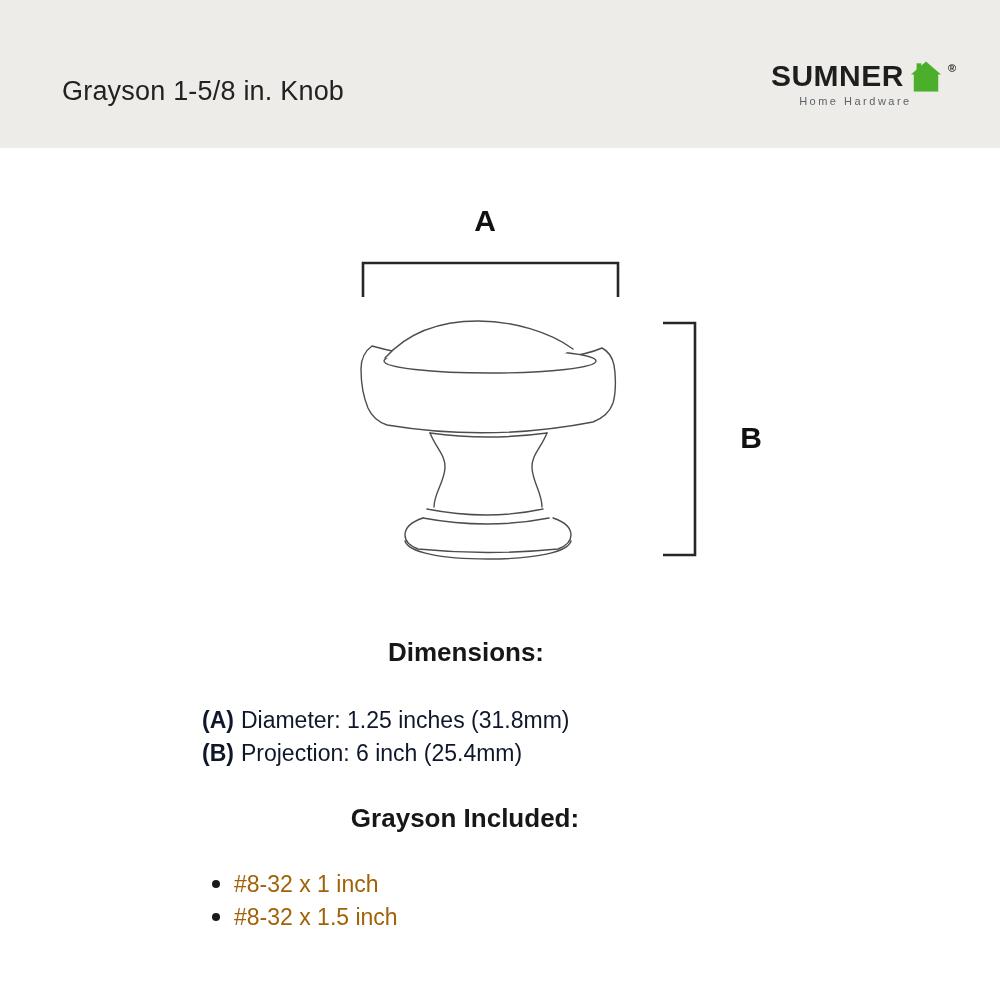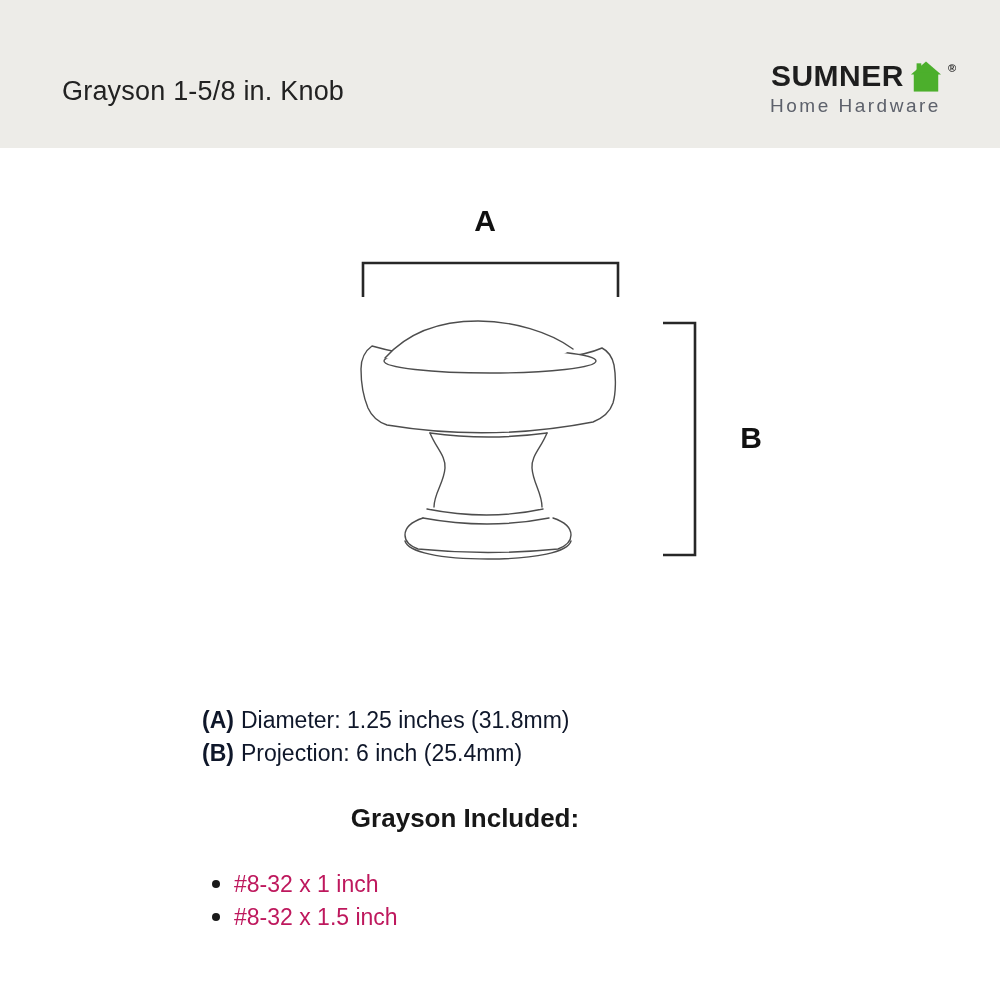--- a/index.html
+++ b/index.html
@@ -51,21 +51,21 @@
   .house { display: inline-flex; margin: 0 2px; }
   .reg {
     font-size: 11px;
     font-weight: 700;
     color: #1e1e1e;
     align-self: flex-start;
     margin-top: 4px;
   }
   .tagline {
     margin-top: 1px;
-    font-size: 19px;
+    font-size: 11px;
     font-weight: 500;
     color: #5d616b;
     letter-spacing: 2.5px;
     white-space: nowrap;
   }
 
   
   .diagram {
     position: absolute;
     left: 330px; top: 190px;
@@ -107,21 +107,21 @@
   .dim-line-b { top: 737px; }
 
   .bullet-row {
     position: absolute;
     left: 212px;
     display: flex;
     align-items: center;
     gap: 14px;
     height: 32px;
     font-size: 23px;
-    color: #be185d;
+    color: #a16207;
     white-space: nowrap;
   }
   .bullet-row-1 { top: 868px; }
   .bullet-row-2 { top: 901px; }
   .dot {
     width: 8px; height: 8px;
     border-radius: 50%;
     background: #1b1b1b;
     flex: 0 0 auto;
   }
@@ -192,20 +192,21 @@
       <path class="knob-line" d="M 93 328
                C 81 332, 75 338, 75 345
                C 75 352, 80 356, 88 359
                Q 158 366, 228 359
                C 236 356, 241 352, 241 345
                C 241 338, 235 332, 223 328"></path>
       <path class="knob-line" d="M 75 345 C 78 356, 110 363, 158 363 C 206 363, 238 356, 241 345" transform="translate(0,6)"></path>
     </g>
   </svg>
 
+  <div class="section-heading dim-heading">Dimensions:</div>
 
   <div class="dim-line dim-line-a">
     <span class="key">(A)</span><span>Diameter: 1.25 inches (31.8mm)</span>
   </div>
   <div class="dim-line dim-line-b">
     <span class="key">(B)</span><span>Projection: 6 inch (25.4mm)</span>
   </div>
 
   <div class="section-heading screws-heading">Grayson Included:</div>
 

